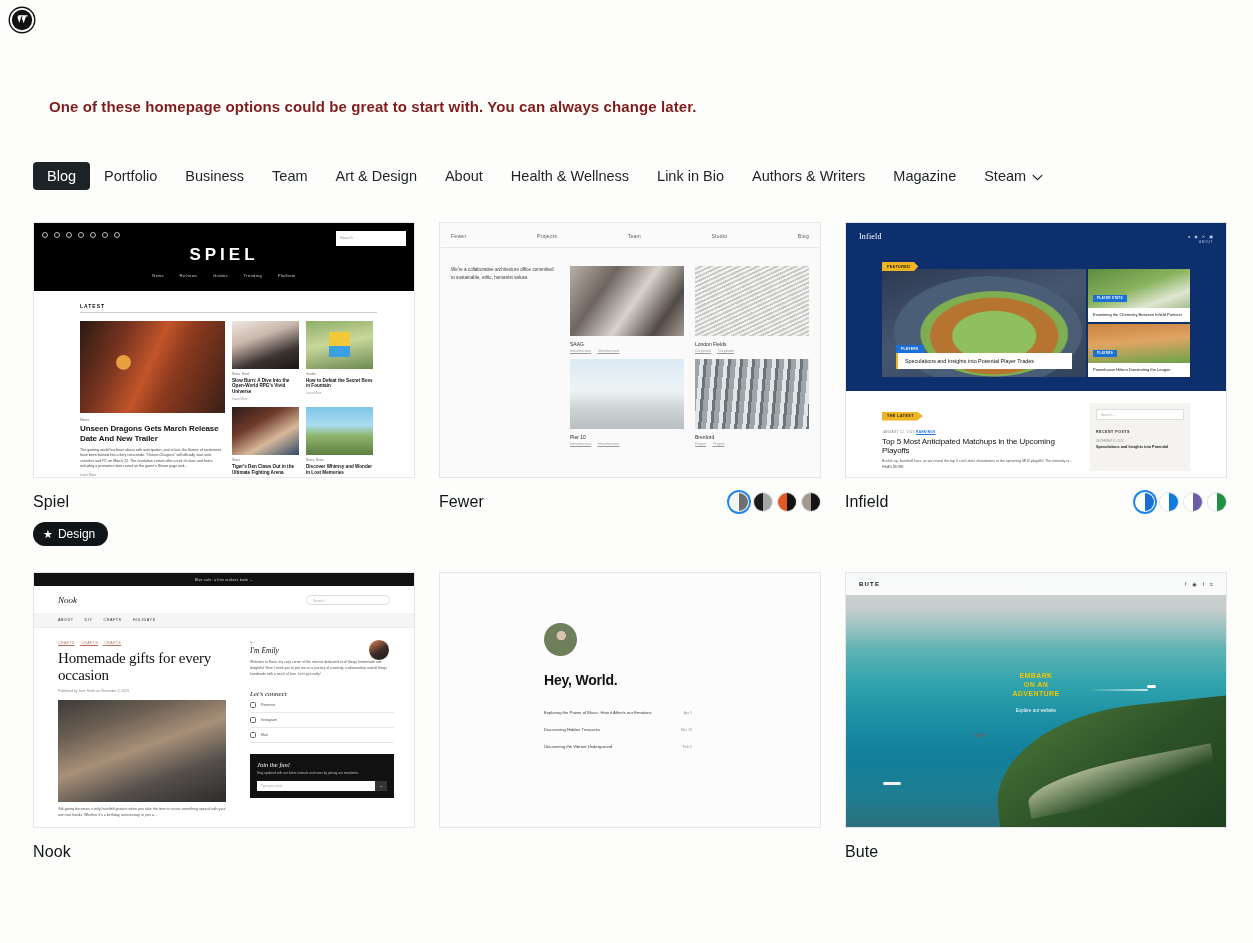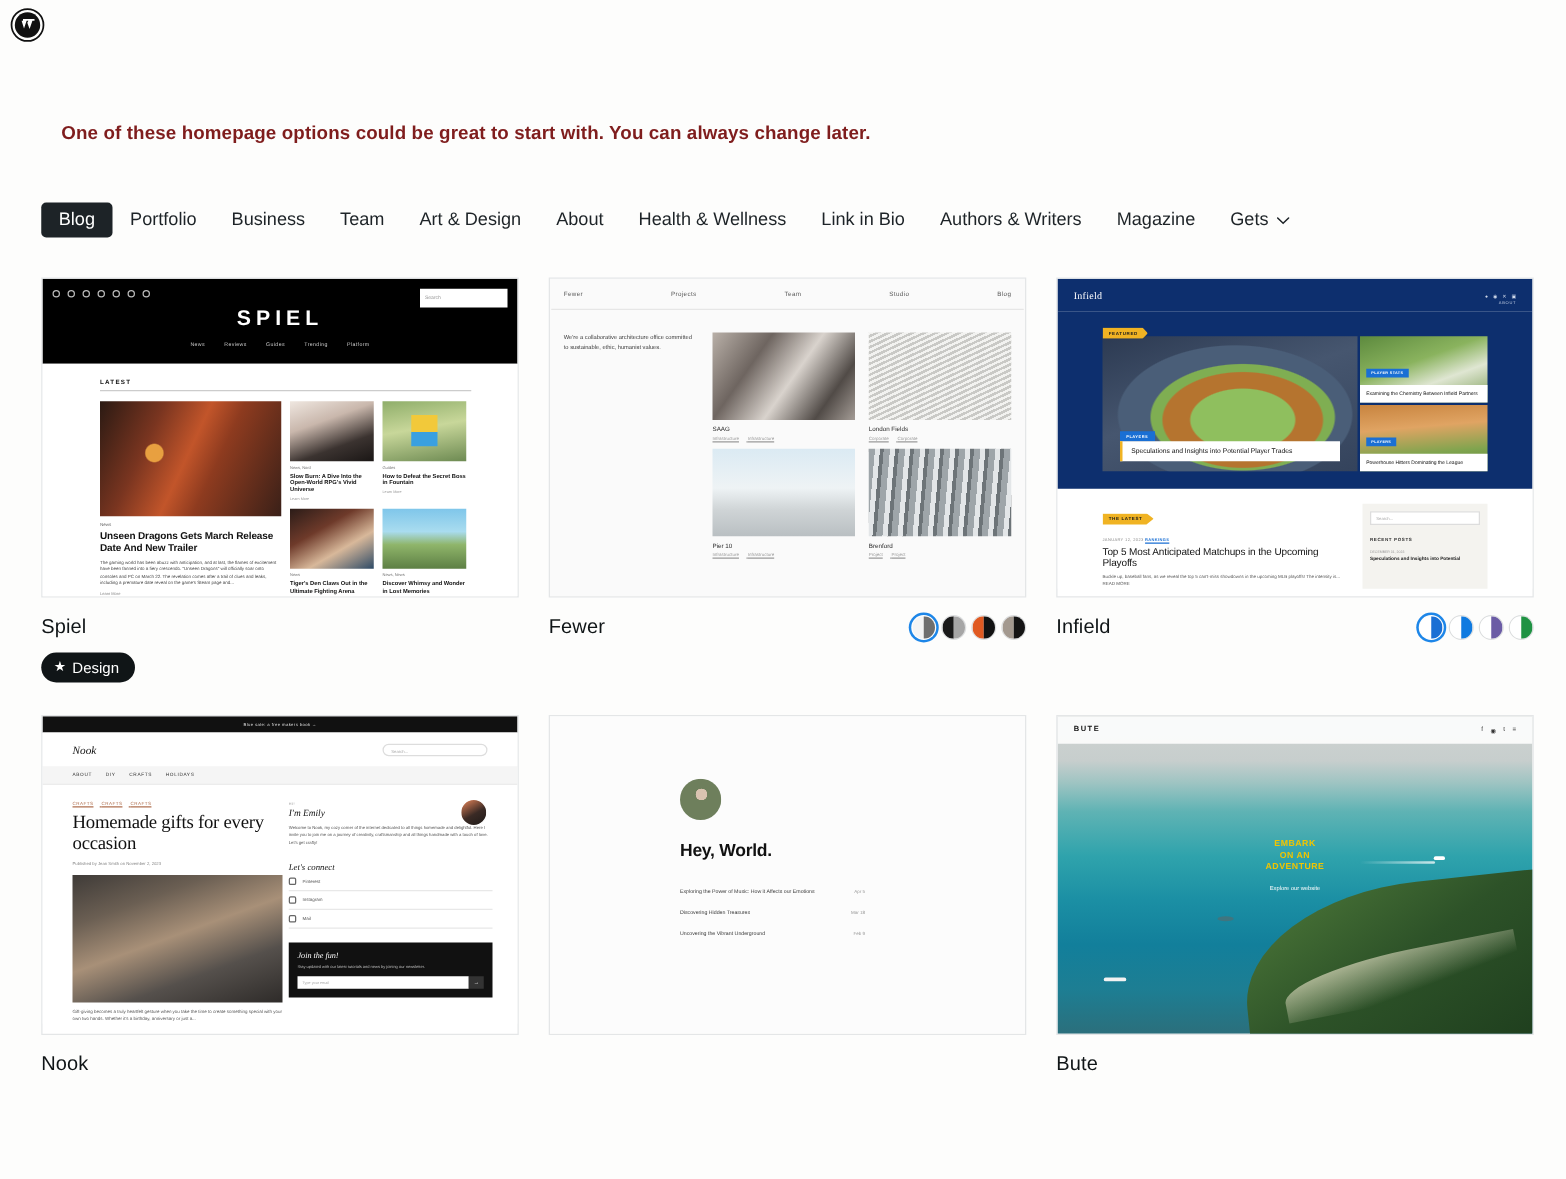--- a/index.html
+++ b/index.html
@@ -247,21 +247,21 @@
 
   
   .nook-top { background:#111; height:13px; display:flex; align-items:center; justify-content:center;
     color:#ddd; font-size:3.4px; letter-spacing:.3px;}
   .nook-hd { background:#fff; height:27px; display:flex; align-items:center; padding:0 24px; }
   .nook-brand { font-family:"Liberation Serif",serif; font-style:italic; font-size:9px; color:#111;}
   .nook-srch { margin-left:auto; width:84px; height:10px; border:1px solid #ddd; border-radius:20px;
     font-size:3.4px; color:#aaa; padding:3px 0 0 6px;}
   .nook-nav { background:#f5f5f5; height:15px; display:flex; align-items:center; padding:0 24px;
     gap:11px; font-size:3.8px; color:#333; letter-spacing:.5px; border-bottom:1px solid #ececec;}
-  .nook-body { background:#fff; display:flex; gap:5px; padding:13px 20px 0 24px; }
+  .nook-body { background:#fff; display:flex; gap:24px; padding:13px 20px 0 24px; }
   .nook-main { width:168px; }
   .nook-cats { font-size:3.6px; color:#b07050; letter-spacing:.4px; text-decoration:underline; }
   .nook-cats span { margin-right:5px; }
   .nook-h { font-family:"Liberation Serif",serif; font-size:15px; color:#111; line-height:1.14;
     margin:5px 0 5px; letter-spacing:-.2px;}
   .nook-meta { font-size:3.4px; color:#888; }
   .nook-img { width:168px; height:102px; margin-top:7px;
     background:linear-gradient(160deg,#3f3b38 0%,#6b5f53 25%,#a89078 48%,#55504c 72%,#2e2b29 100%);}
   .nook-p { font-size:3.6px; color:#555; line-height:1.65; margin-top:5px; }
   .nook-side { flex:1; }
@@ -340,21 +340,21 @@
     <button class="tab">Portfolio</button>
     <button class="tab">Business</button>
     <button class="tab">Team</button>
     <button class="tab">Art &amp; Design</button>
     <button class="tab">About</button>
     <button class="tab">Health &amp; Wellness</button>
     <button class="tab">Link in Bio</button>
     <button class="tab">Authors &amp; Writers</button>
     <button class="tab">Magazine</button>
     <button class="tab tab-more">
-      <span>Gets</span>
+      <span>Steam</span>
       <span>
         <svg class="chev" viewBox="0 0 12 8">
             <path d="M1 1.6L6 6.4 11 1.6" fill="none" stroke="#1d2327" stroke-width="1.4" stroke-linecap="round"></path>
           </svg>
       </span>
     </button>
   </div>
 </div>
 
 <div class="grid">

